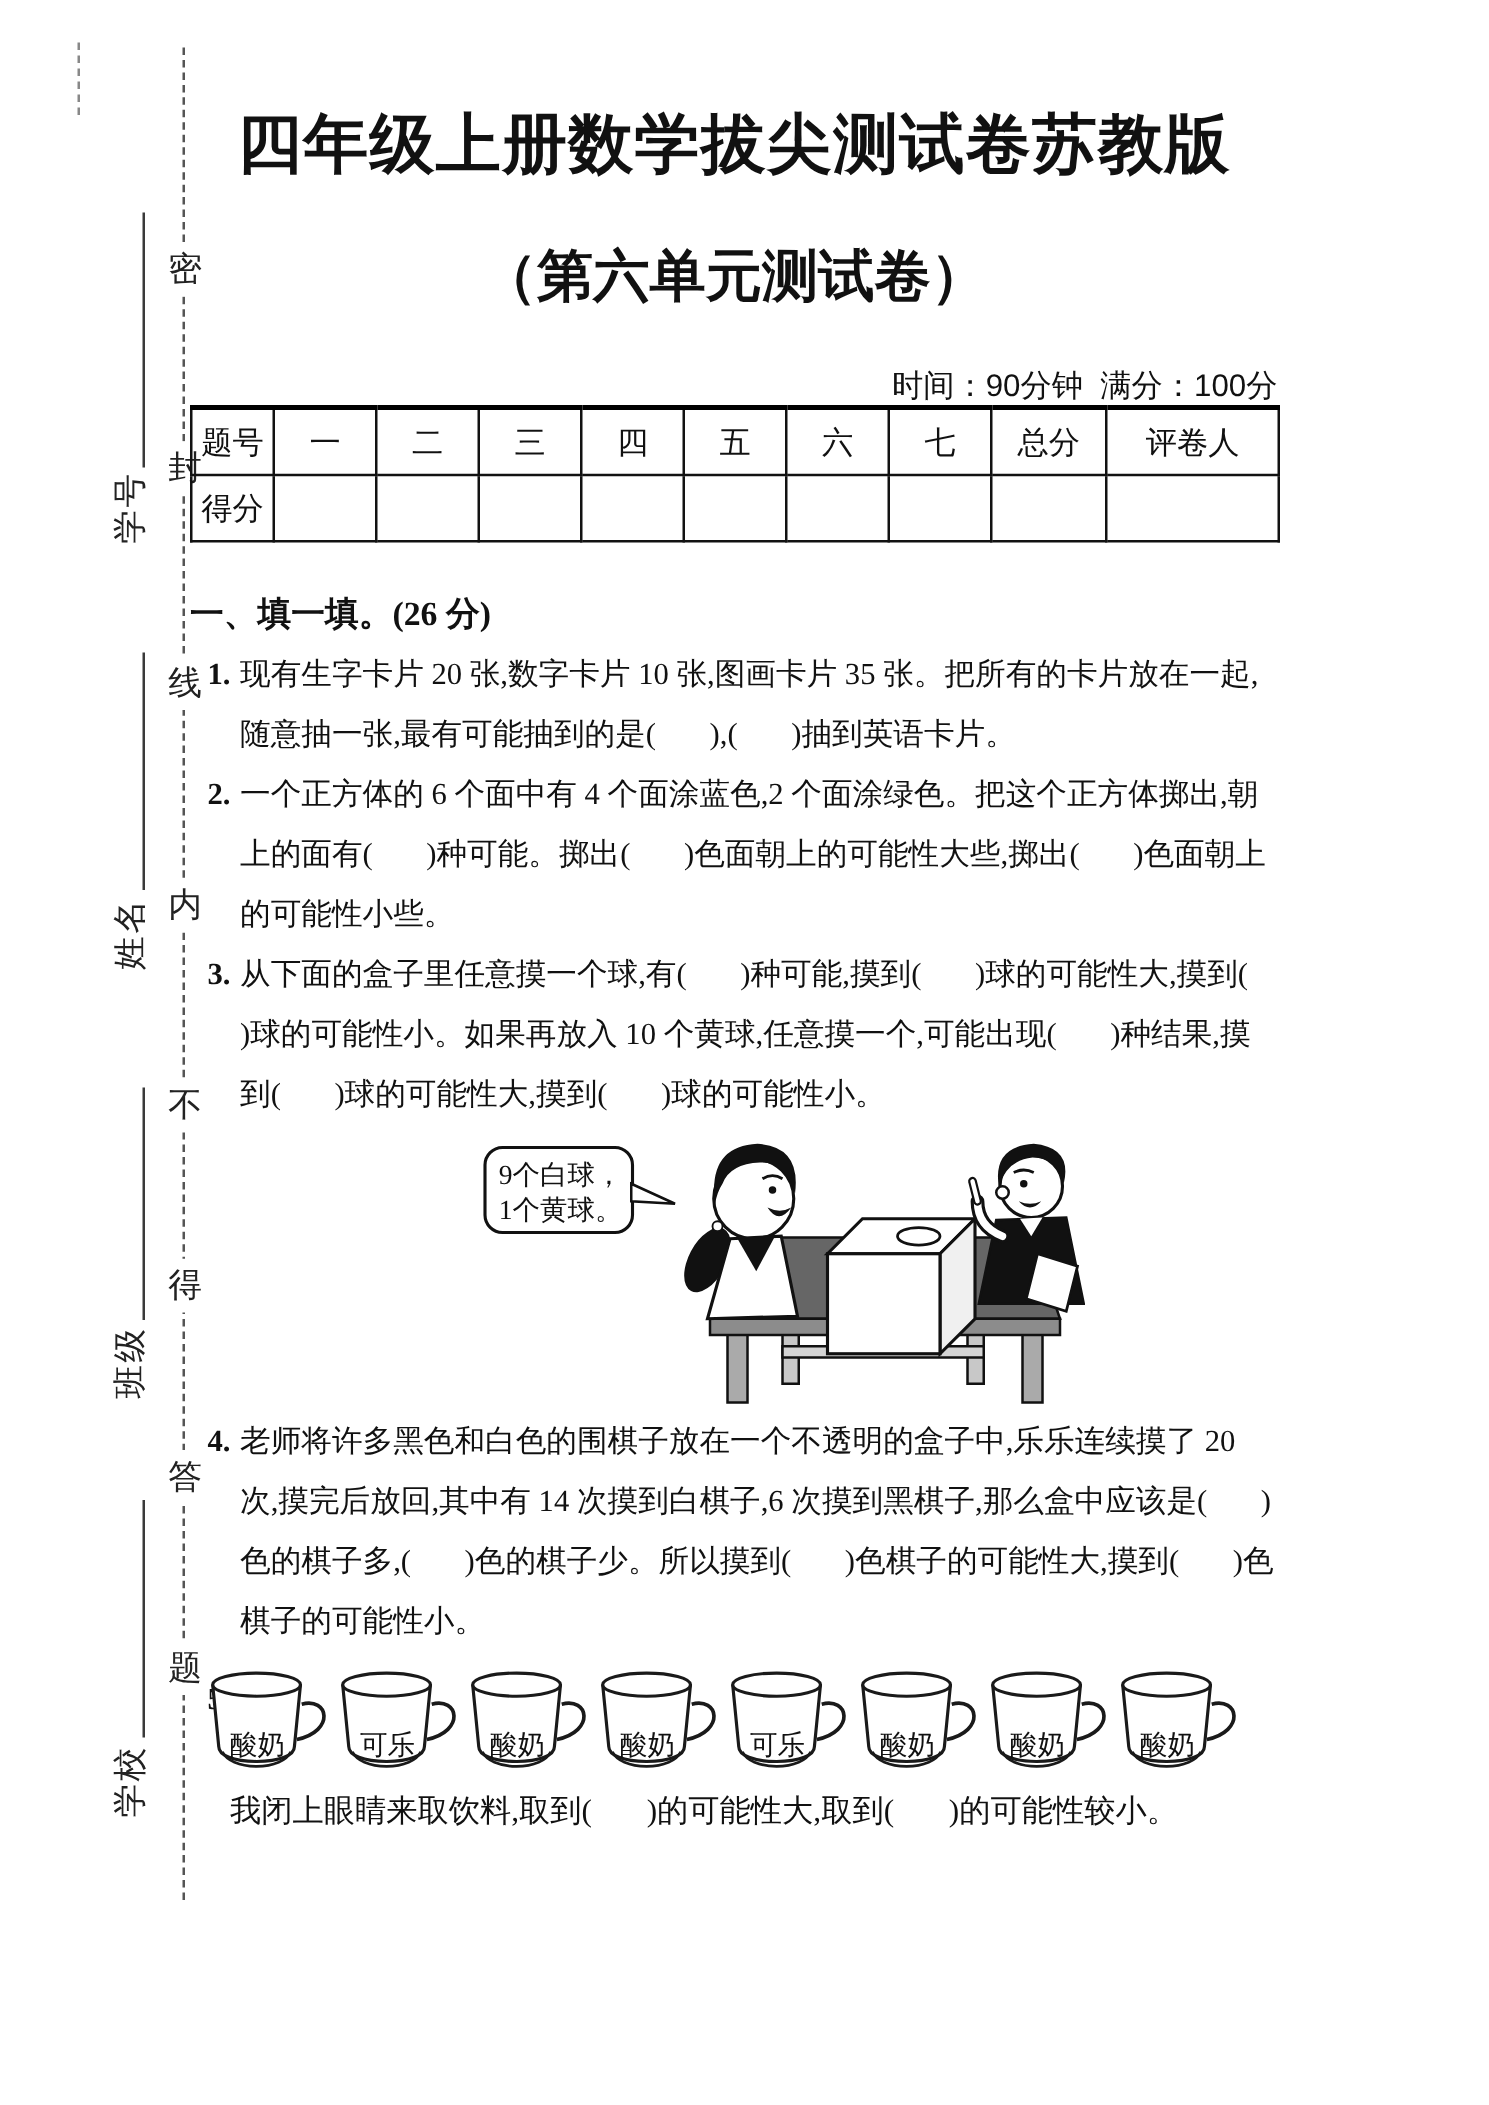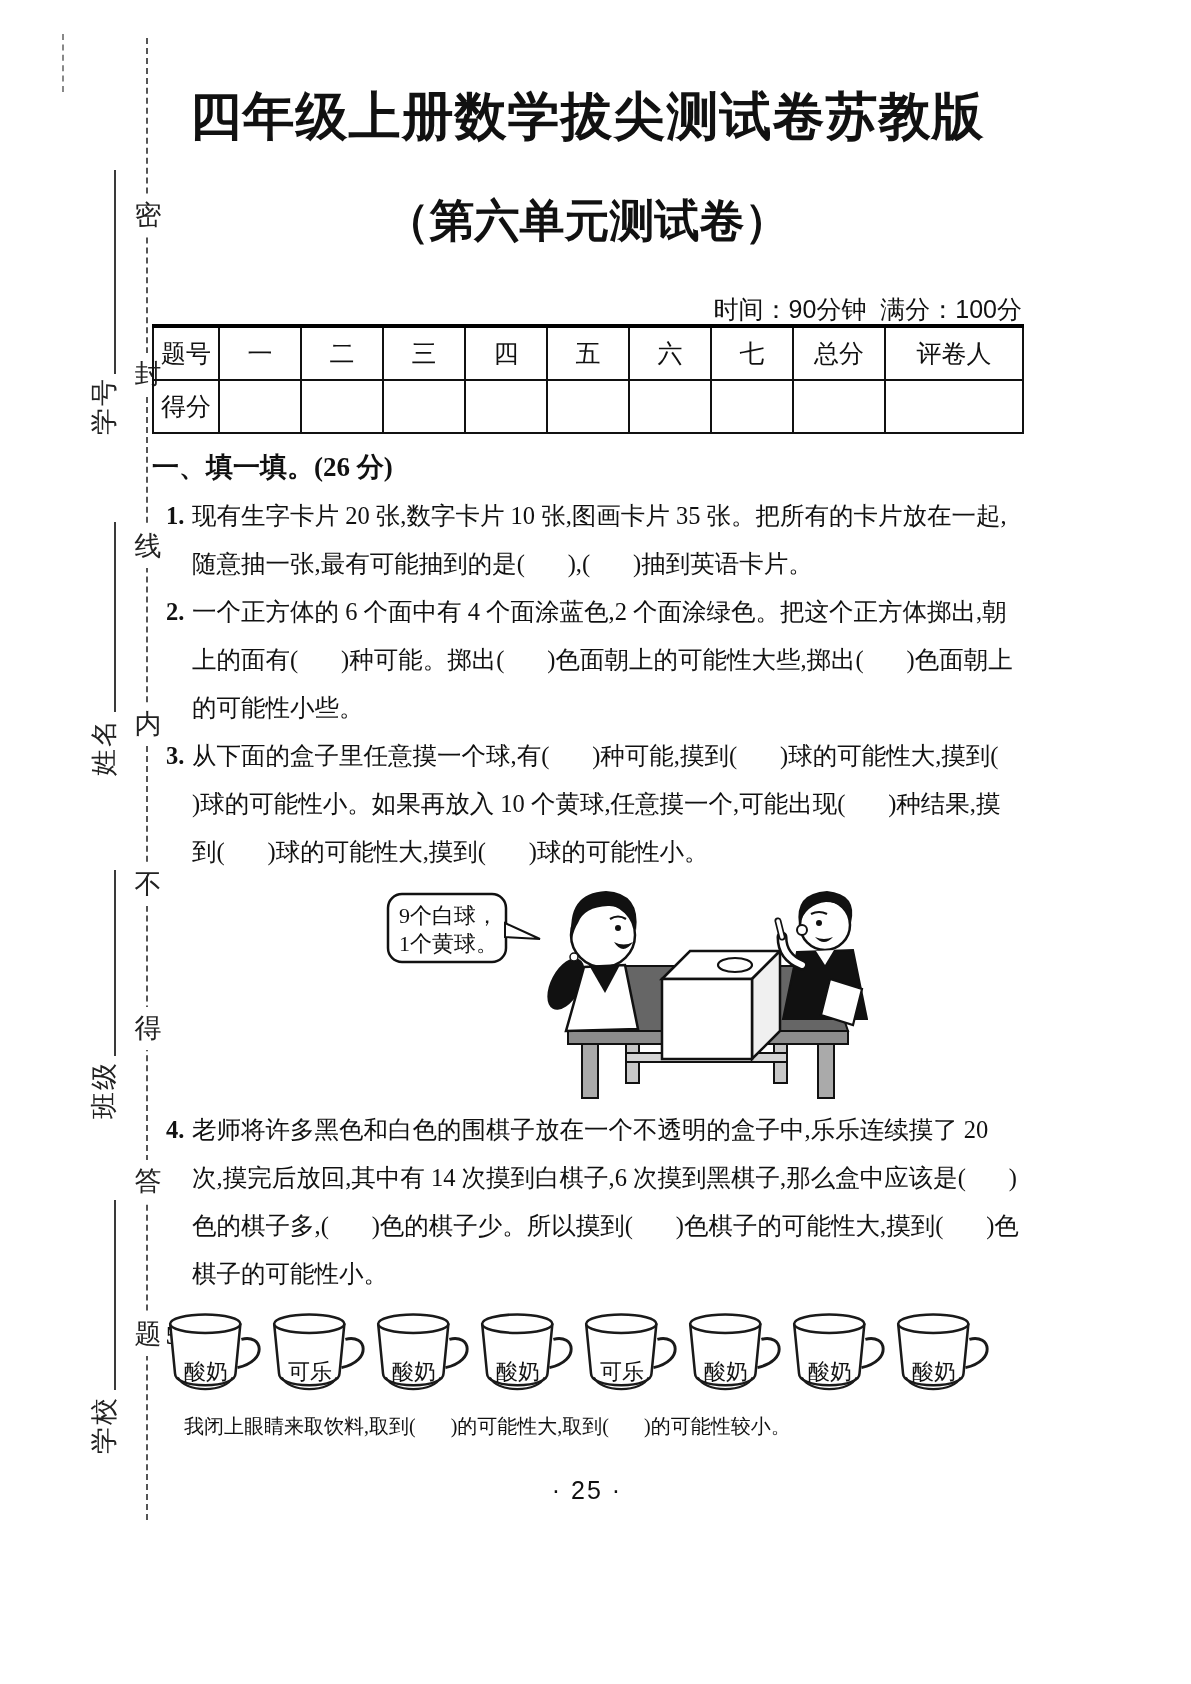--- a/index.html
+++ b/index.html
@@ -37,21 +37,21 @@
     margin-top:44px; text-align:right; font-size:25px; line-height:30px;
     font-family:"Liberation Sans","DejaVu Sans",sans-serif; white-space:pre;
   }
 
   table.score { border-collapse:collapse; table-layout:fixed; width:870px; margin-top:0;
     font-family:"Liberation Sans","DejaVu Sans",sans-serif; }
   table.score td { border:2px solid #111; height:51px; text-align:center; font-size:25px; padding:0; }
   table.score tr.hdr td { border-top:4px solid #000; }
 
   .section-heading {
-    margin-top:18px; font-size:27px; line-height:30px; font-weight:bold;
+    margin-top:42px; font-size:27px; line-height:30px; font-weight:bold;
     font-family:"Liberation Sans","DejaVu Sans",sans-serif;
   }
   .section-heading .points { font-family:"Liberation Serif","DejaVu Serif",serif; font-weight:bold; }
 
   .question { position:relative; padding-left:40px; font-size:24.5px; line-height:48px; }
   .question .qtext { white-space:pre-wrap; }
   .qnum { position:absolute; left:14px; top:0; font-weight:bold; line-height:48px; }
   .q1 { margin-top:10px; }
 
   
@@ -59,21 +59,21 @@
 
   
   .q5 { margin-top:14px; }
   .cups-row { display:flex; gap:2px; margin-left:-27px; }
   .cup { position:relative; width:102px; height:80px; }
   .cup svg { position:absolute; left:0; top:0; }
   .cup-label {
     position:absolute; left:0; top:36px; width:82px; text-align:center;
     font-size:22px; color:#111;
   }
-  .q5-text { margin-top:10px; margin-left:-8px; font-size:20px; line-height:48px; white-space:pre-wrap; }
+  .q5-text { margin-top:10px; margin-left:-8px; font-size:25px; line-height:48px; white-space:pre-wrap; }
 
   .footer { margin-top:26px; text-align:center; font-size:25px; letter-spacing:2px;
     font-family:"Liberation Sans","DejaVu Sans",sans-serif; }
 </style>
 </head>
 <body>
 
 <div class="page">
 
   <div class="seal-dash-corner"></div>
@@ -291,16 +291,15 @@
             <path d="M5,12 L10,63 C10,70 22,75 41,75 C60,75 72,70 72,63 L77,12" fill="#fff" stroke="#1a1a1a" stroke-width="2.6"></path>
             <path d="M13,67 C16,74 27,79 41,79 C55,79 66,74 69,67" fill="none" stroke="#1a1a1a" stroke-width="2.2"></path>
             <ellipse cx="41" cy="12" rx="36" ry="9.5" fill="#fff" stroke="#1a1a1a" stroke-width="2.6"></ellipse>
           </svg>
           <span class="cup-label">酸奶</span>
         </div>
       </div>
       <div class="q5-text">我闭上眼睛来取饮料,取到(       )的可能性大,取到(       )的可能性较小。</div>
     </div>
 
-    <div class="footer">· 25 ·</div>
 
   </div>
 </div>
 
 </body></html>

